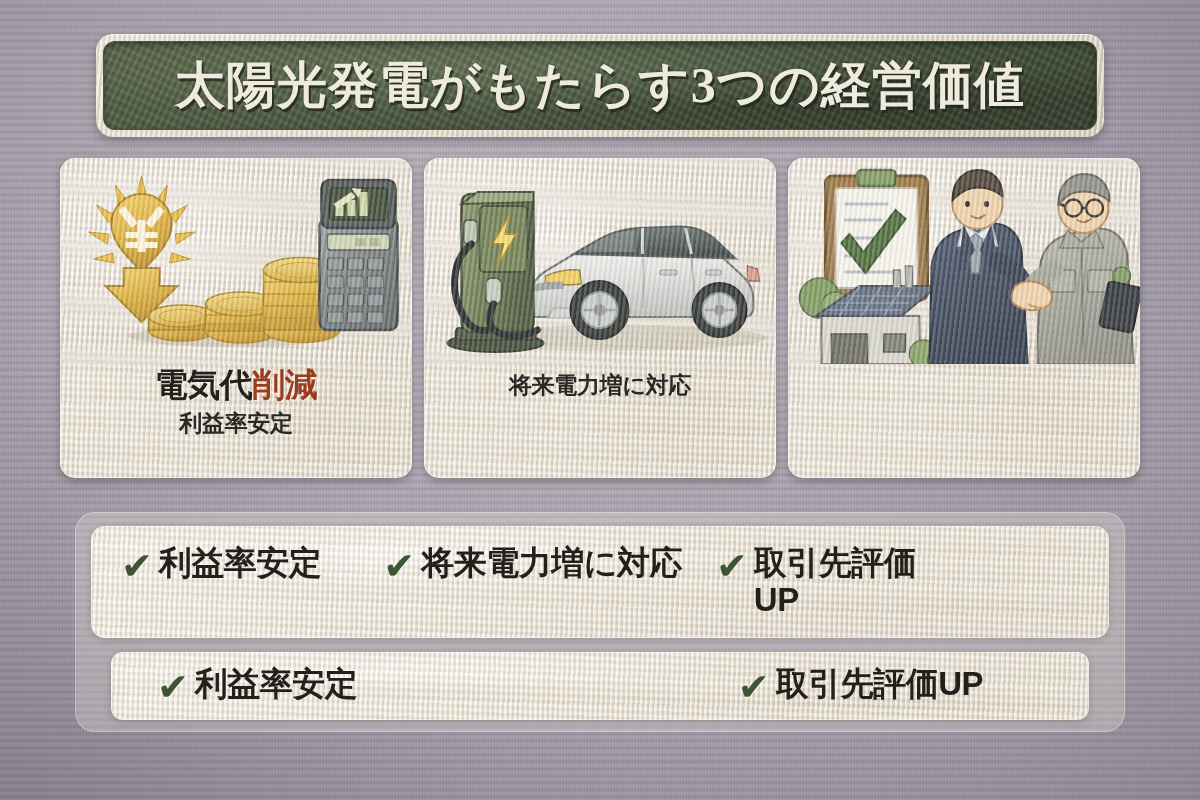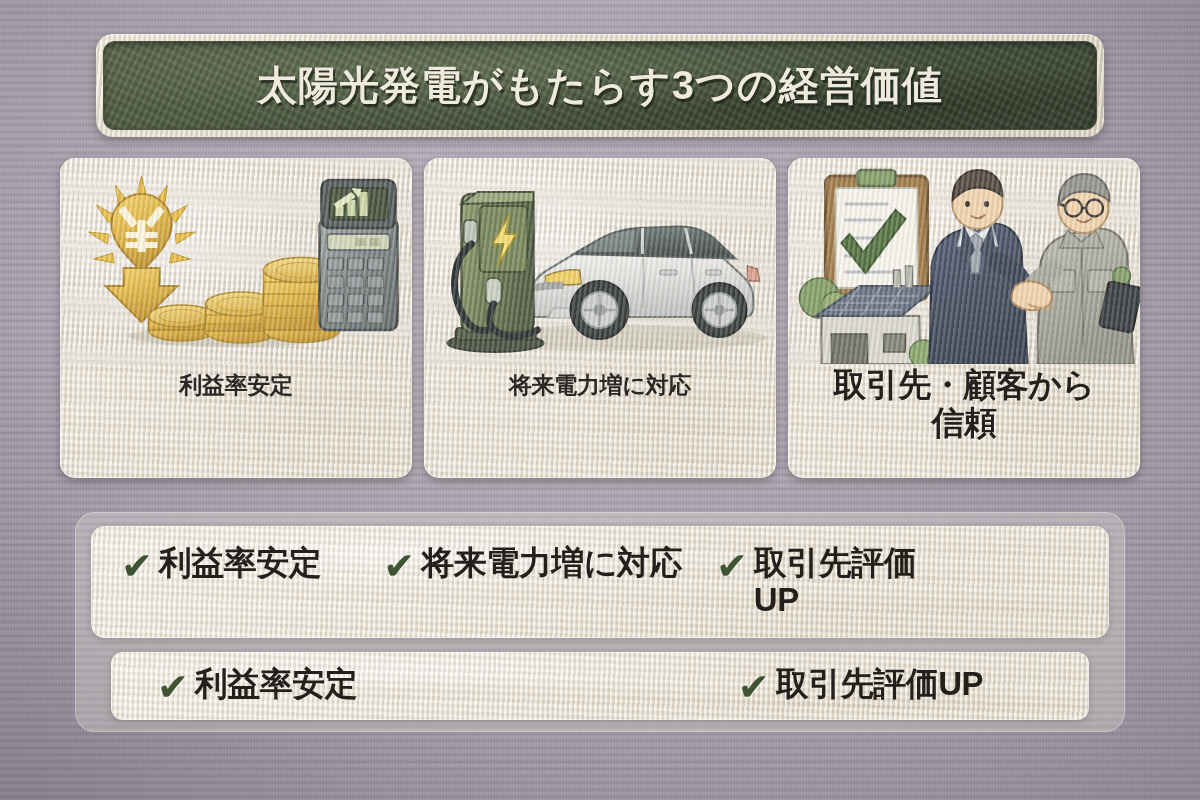--- a/index.html
+++ b/index.html
@@ -114,28 +114,29 @@
       radial-gradient(ellipse 60% 70% at 80% 75%, rgba(46,55,38,0.8) 0%, rgba(70,82,58,0) 70%),
       linear-gradient(150deg, #59664a 0%, #4a5740 50%, #3f4b37 100%);
     display: flex;
     align-items: center;
     justify-content: center;
     box-shadow:
       0 0 0 1px rgba(40,48,34,0.8),
       0 2px 6px rgba(0,0,0,0.45) inset;
   }
   #banner-title {
-    font-size: 40px;
+    font-size: 50px;
     font-weight: 700;
     letter-spacing: 1px;
     color: #eeeade;
     white-space: nowrap;
     text-shadow:
       2px 3px 0 rgba(32,38,26,0.75),
       0 0 2px rgba(0,0,0,0.5);
+    font-family: Liberation Serif, serif;
   }
 
   
   #cards {
     position: absolute;
     left: 60px;
     top: 158px;
     width: 1080px;
     height: 320px;
     display: flex;
@@ -409,20 +410,21 @@
               <rect x="304" y="136" width="16" height="12" rx="2"></rect>
               <rect x="264" y="154" width="16" height="11" rx="2"></rect>
               <rect x="284" y="154" width="16" height="11" rx="2"></rect>
               <rect x="304" y="154" width="16" height="11" rx="2"></rect>
             </g>
           </g>
         </svg>
         <div class="art-grain"></div>
       </div>
       <div class="card-text">
+        <div class="card-head"><span>電気代</span><span class="accent">削減</span></div>
         <div class="card-sub">利益率安定</div>
       </div>
     </div>
 
     <div class="card paper">
       <div class="card-art">
         <svg class="art-svg" viewBox="0 0 345 206" preserveAspectRatio="xMidYMid meet">
           <defs>
             <linearGradient id="pillarG" x1="0" y1="0" x2="1" y2="0.3">
               <stop offset="0%" stop-color="#8b9a6c"></stop>
@@ -624,23 +626,20 @@
 
             <rect x="312" y="126" width="34" height="46" rx="4" fill="#30343a" stroke="#1d2024" stroke-width="2" transform="rotate(12 329 149)"></rect>
           </g>
 
           <g>
             <path d="M224 128 c8 -6 18 -6 26 -2 c8 4 12 10 10 16 c-2 7 -12 11 -22 10 c-10 -1 -18 -6 -18 -12 c0 -5 2 -9 4 -12 z" fill="#f0d2ac" stroke="#ab8558" stroke-width="2"></path>
             <path d="M236 146 c8 4 18 5 26 2" fill="none" stroke="#c29a6b" stroke-width="2"></path>
           </g>
         </svg>
         <div class="art-grain"></div>
-      </div>
-      <div class="card-text">
-        <div class="card-head two-line"><span>取引先・顧客から</span><br><span>信頼</span></div>
       </div>
     </div>
 
   </div>
 
   <div id="check-panel">
 
     <div id="check-row-1" class="paper">
       <div id="row1-items">
         <div class="chk-item">

